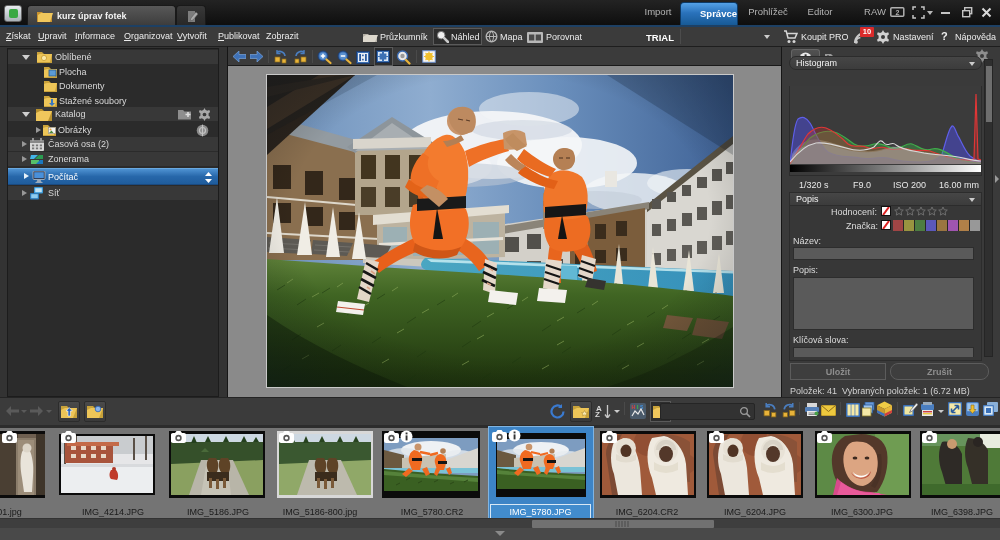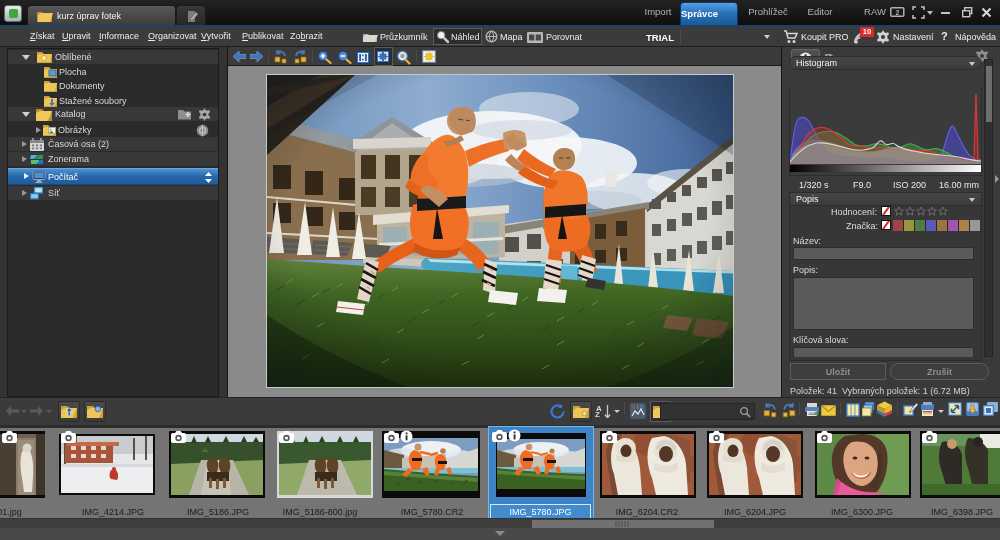--- a/index.html
+++ b/index.html
@@ -1,28 +1,28 @@
 <!DOCTYPE html>
 <html><head><meta charset="utf-8"><style>
 *{margin:0;padding:0;box-sizing:border-box;}
 html,body{width:1000px;height:540px;overflow:hidden;}
 body{font-family:"Liberation Sans",sans-serif;background:#3a3a3a;position:relative;font-size:9px;color:#e2e2e2;}
 .abs{position:absolute;}
 
 #titlebar{position:absolute;left:0;top:0;width:1000px;height:25px;background:linear-gradient(#232323,#0e0e0e);}
 #logo{position:absolute;left:4px;top:5px;width:18px;height:17px;background:linear-gradient(#e8ecef,#aab2b8);border-radius:3px;border:1px solid #666;}
 #logo .g{position:absolute;left:3.5px;top:3px;width:9px;height:9px;background:#3aa944;border-radius:2px;}
-.tab1{position:absolute;left:27px;top:5px;width:149px;height:20px;background:linear-gradient(#585858,#3d3d3d);border:1px solid #191919;border-bottom:none;border-radius:4px 4px 0 0;color:#f2f2f2;font-size:9px;font-weight:normal;line-height:20px;padding-left:29px;}
+.tab1{position:absolute;left:27px;top:5px;width:149px;height:20px;background:linear-gradient(#585858,#3d3d3d);border:1px solid #191919;border-bottom:none;border-radius:4px 4px 0 0;color:#f2f2f2;font-size:9px;font-weight:bold;line-height:20px;padding-left:29px;}
 .tab2{position:absolute;left:176px;top:5px;width:30px;height:20px;background:linear-gradient(#383838,#282828);border:1px solid #191919;border-bottom:none;border-radius:4px 4px 0 0;}
 .rtab{position:absolute;top:0;height:25px;color:#b4b4b4;font-size:9.5px;line-height:24px;text-align:center;}
-#spravce{position:absolute;left:680px;top:2px;width:58px;height:23px;background:linear-gradient(#54a1e6,#2a72bb 45%,#175a96);border:1px solid #0d3a66;border-bottom:none;border-radius:4px 4px 0 0;color:#fff;font-weight:bold;font-size:9.5px;text-align:left;line-height:22px;}
+#spravce{position:absolute;left:680px;top:2px;width:58px;height:23px;background:linear-gradient(#54a1e6,#2a72bb 45%,#175a96);border:1px solid #0d3a66;border-bottom:none;border-radius:4px 4px 0 0;color:#fff;font-weight:bold;font-size:9.5px;text-align:right;line-height:22px;}
 #blueline{position:absolute;left:0;top:25px;width:1000px;height:2px;background:#1d4064;}
 
 #menubar{position:absolute;left:0;top:27px;width:1000px;height:19px;background:#3b3b3b;}
-.mi{position:absolute;top:4px;color:#ececec;margin-left:24px;}
+.mi{position:absolute;top:4px;color:#ececec;}
 .mi u,.mi{text-decoration-thickness:1px;}
 #nahledbtn{position:absolute;left:433px;top:1px;width:49px;height:17px;background:#2d2d2d;border:1px solid #5a5a5a;}
 .ttext{color:#ececec;position:absolute;top:5px;}
 
 #left{position:absolute;left:0;top:46px;width:227px;height:351px;background:#333333;border-top:1px solid #1e1e1e;}
 #tree{position:absolute;left:7px;top:1px;width:212px;height:349px;background:#2b2b2b;border:1px solid #1c1c1c;overflow:hidden;}
 .trow{position:absolute;left:0;width:210px;height:14px;color:#d8d8d8;line-height:14px;}
 .trow.grp{background:#383838;}
 .exp{position:absolute;width:0;height:0;}
 .exp.open{border-left:4px solid transparent;border-right:4px solid transparent;border-top:5px solid #d0d0d0;top:5px;}

